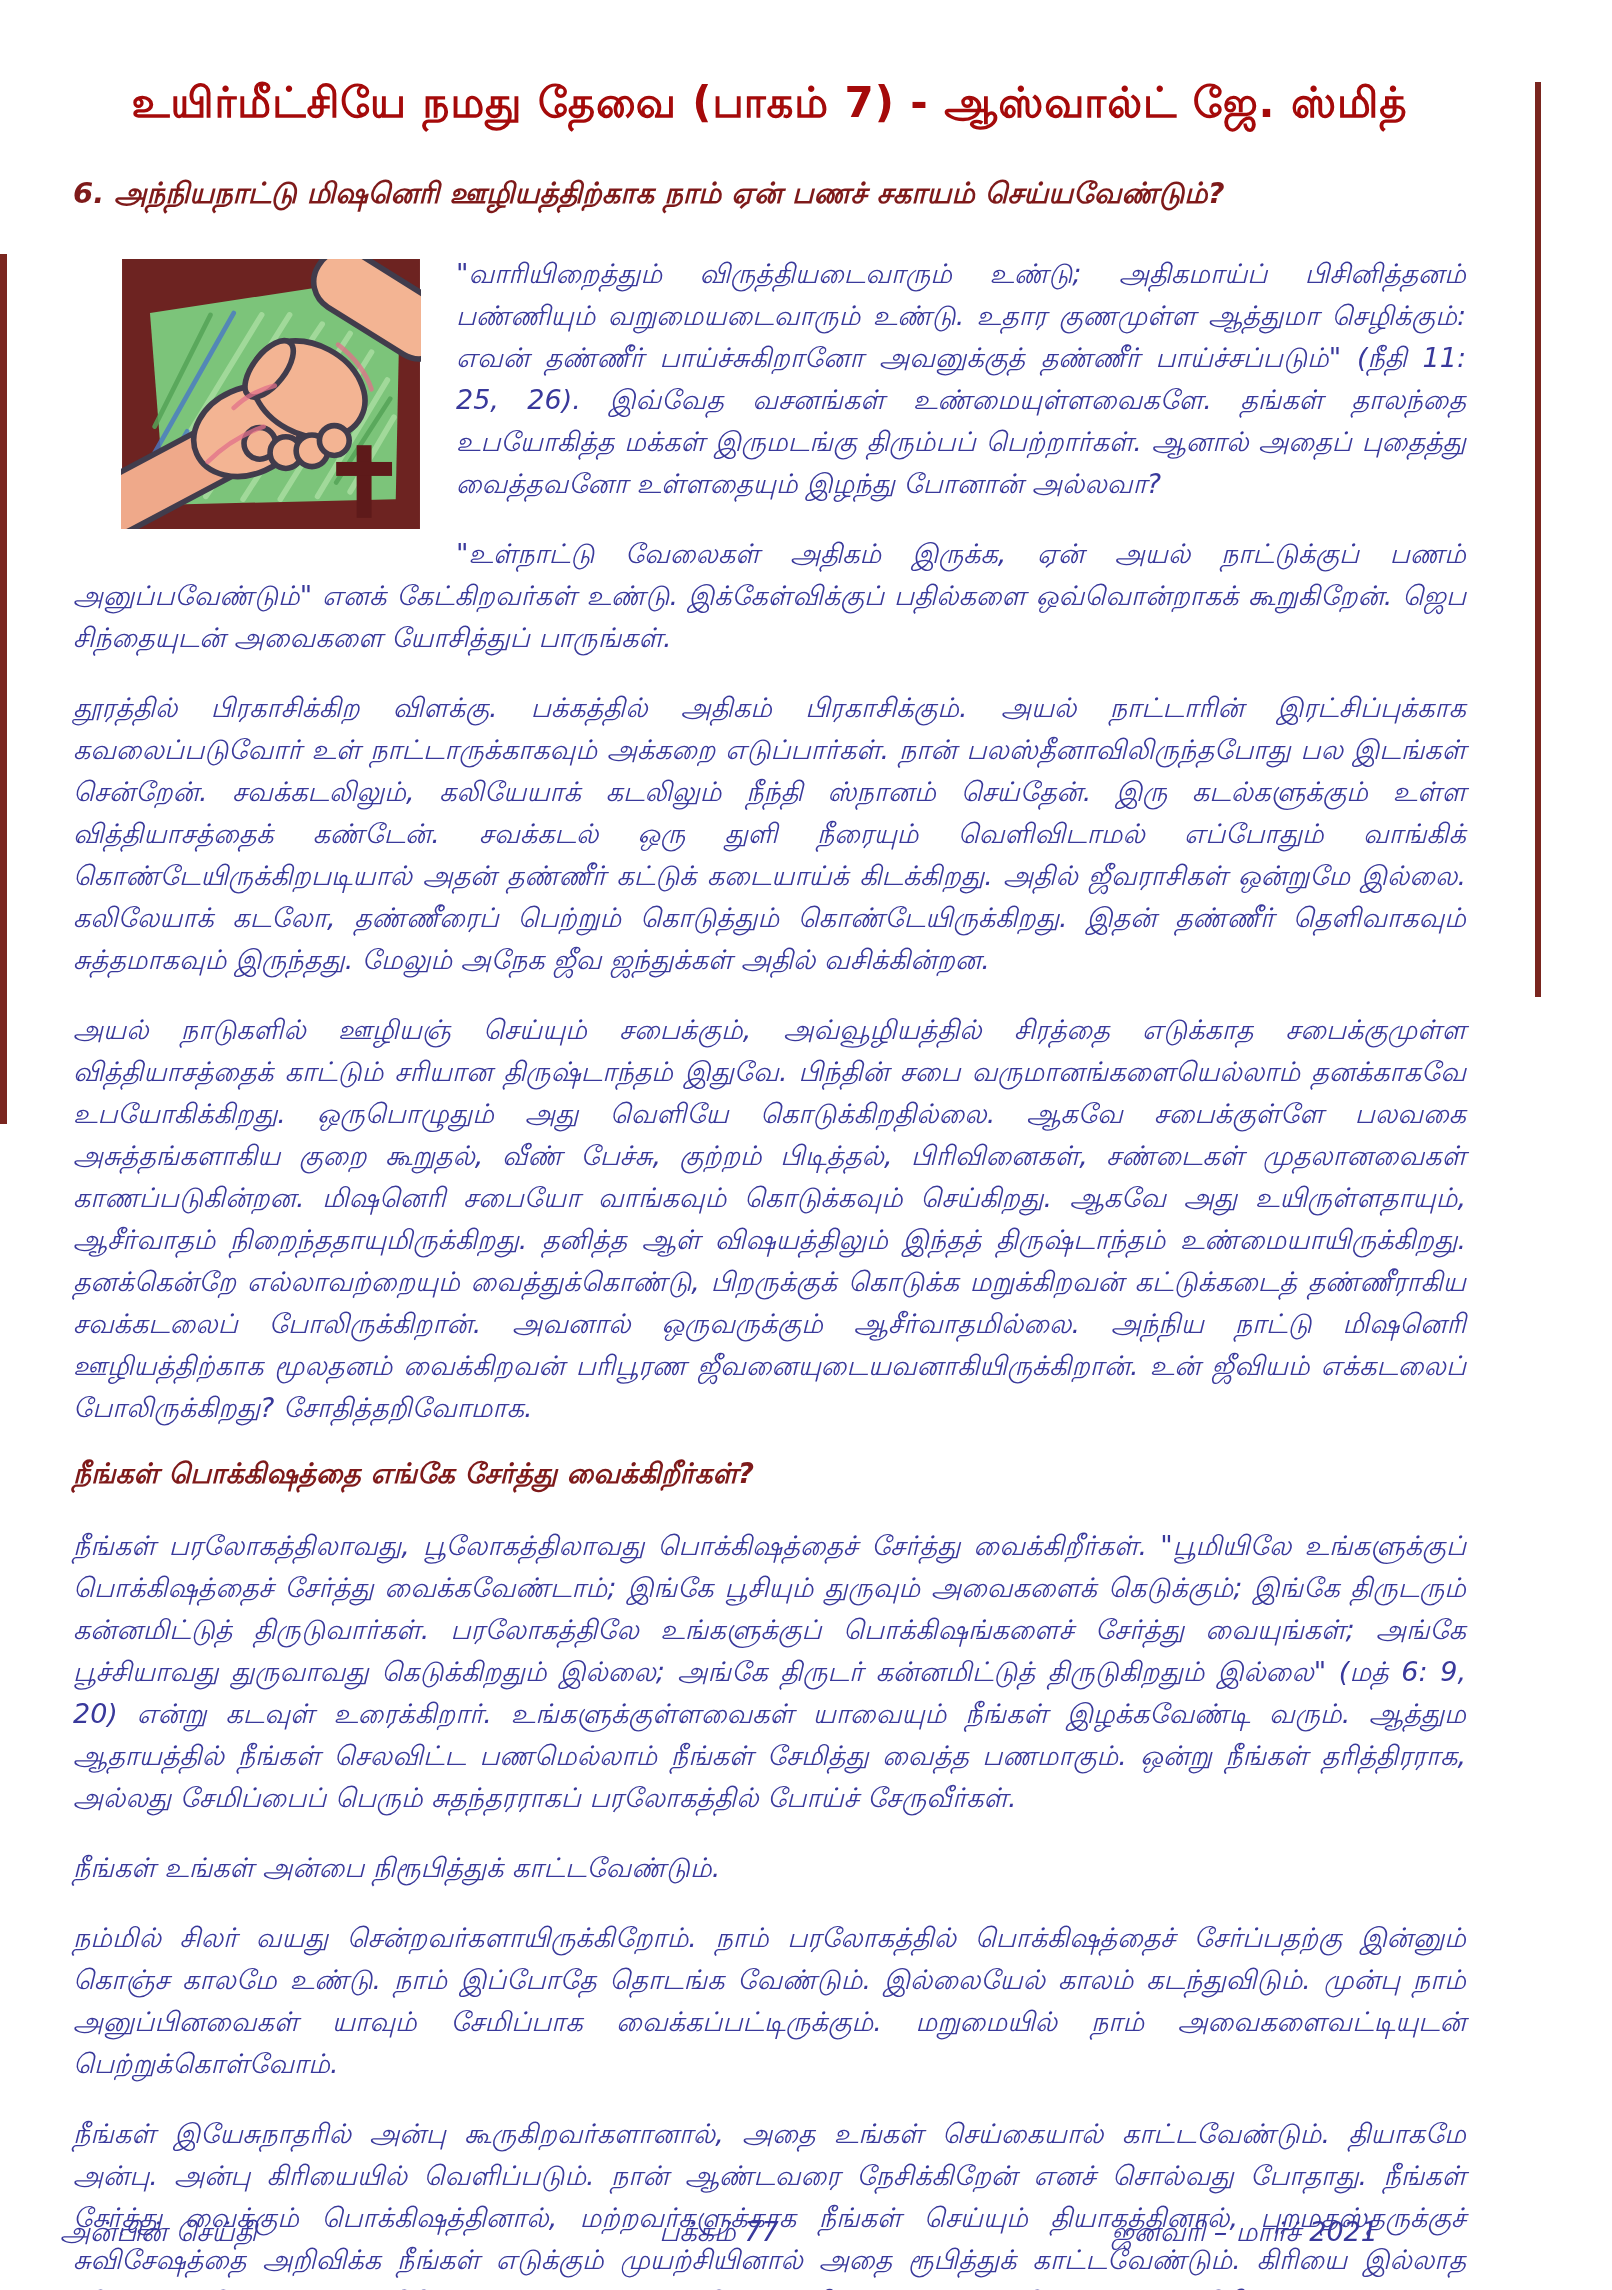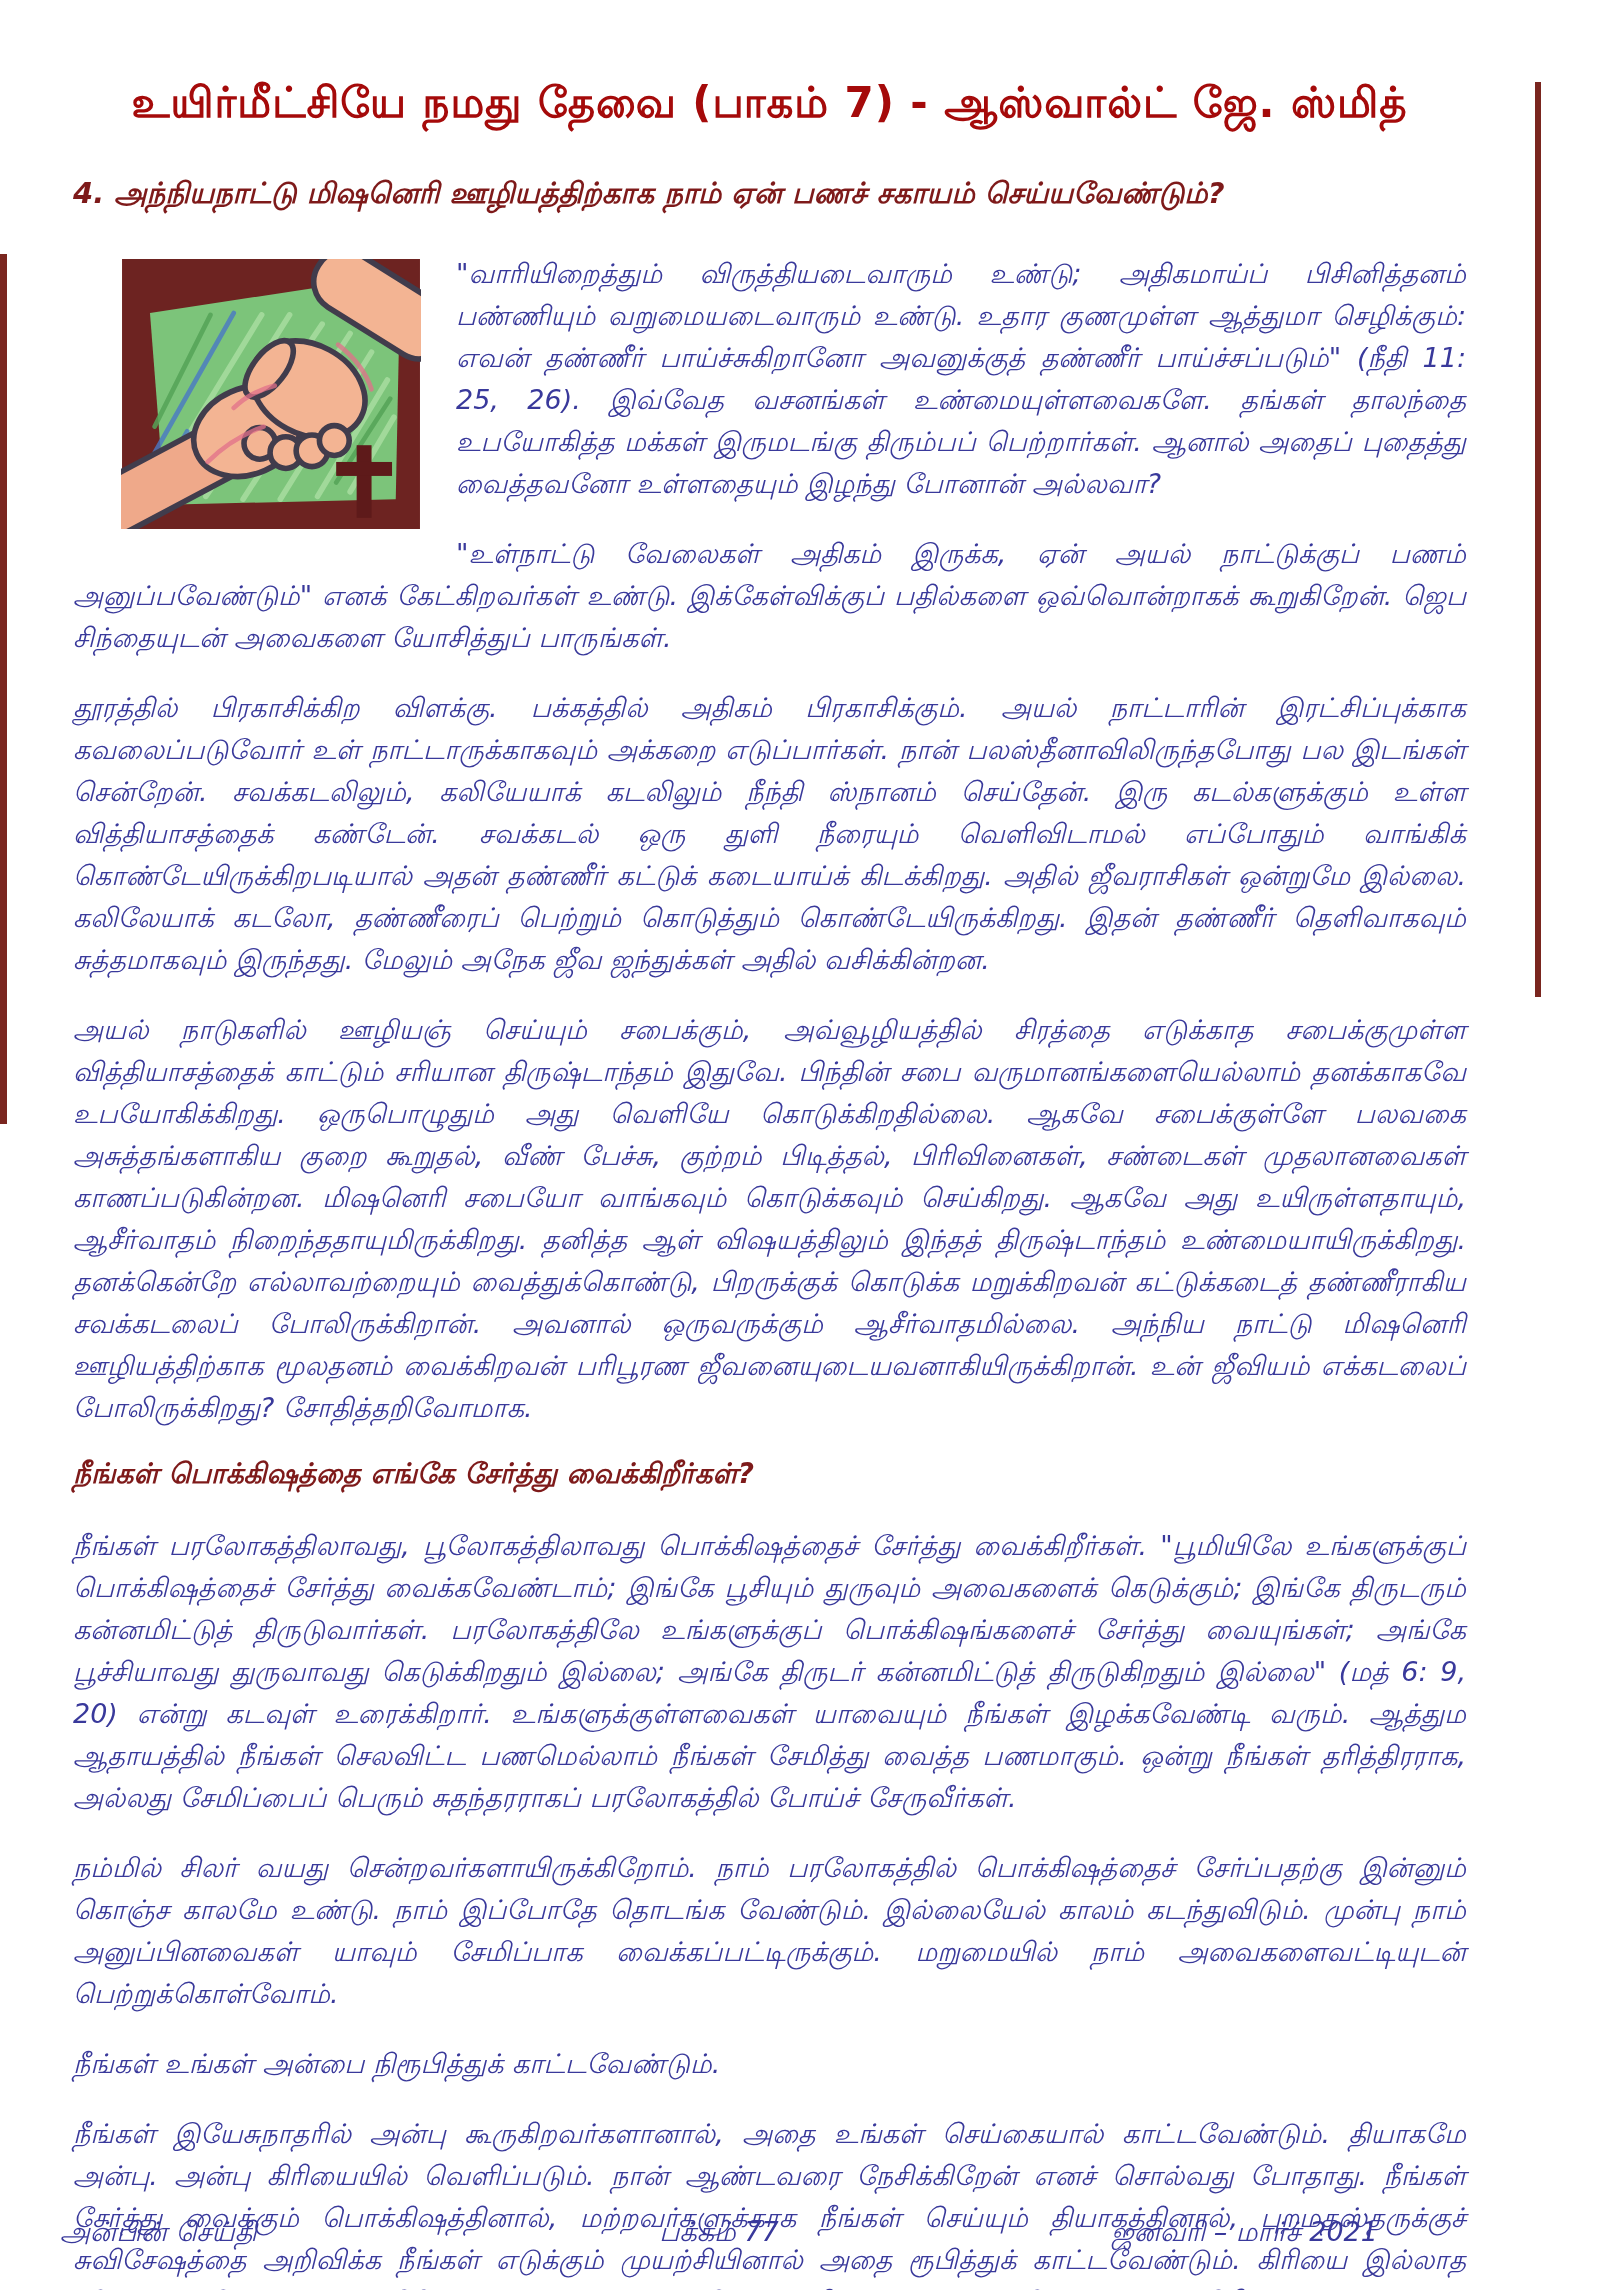--- a/index.html
+++ b/index.html
@@ -75,21 +75,21 @@
 </head>
 <body>
 
 <div class="page">
 
   <div class="edge-mark-left"></div>
   <div class="edge-mark-right"></div>
 
   <h1 class="article-title">உயிர்மீட்சியே நமது தேவை (பாகம்  7)  - ஆஸ்வால்ட் ஜே. ஸ்மித்</h1>
 
-  <h2 class="question-heading">4. அந்நியநாட்டு மிஷனெரி ஊழியத்திற்காக நாம் ஏன் பணச் சகாயம் செய்யவேண்டும்?</h2>
+  <h2 class="question-heading">6. அந்நியநாட்டு மிஷனெரி ஊழியத்திற்காக நாம் ஏன் பணச் சகாயம் செய்யவேண்டும்?</h2>
 
   <div class="body-flow">
 
     <div class="illustration-box">
       <svg viewBox="0 0 320 290" xmlns="http://www.w3.org/2000/svg">
         <rect x="0" y="0" width="320" height="290" fill="#6d2321"></rect>
         <polygon points="30,58 240,26 298,62 294,258 46,264" fill="#7cc47a"></polygon>
         <g stroke="#a6dc9e" stroke-width="6" opacity="0.9" stroke-linecap="round">
           <line x1="40" y1="240" x2="150" y2="60"></line>
           <line x1="60" y1="250" x2="180" y2="60"></line>
@@ -136,23 +136,23 @@
 
 
     <p class="body-para">தூரத்தில் பிரகாசிக்கிற விளக்கு. பக்கத்தில் அதிகம் பிரகாசிக்கும். அயல் நாட்டாரின் இரட்சிப்புக்காக கவலைப்படுவோர் உள் நாட்டாருக்காகவும் அக்கறை எடுப்பார்கள். நான் பலஸ்தீனாவிலிருந்தபோது பல இடங்கள் சென்றேன். சவக்கடலிலும், கலியேயாக் கடலிலும் நீந்தி ஸ்நானம் செய்தேன். இரு கடல்களுக்கும் உள்ள வித்தியாசத்தைக் கண்டேன். சவக்கடல் ஒரு துளி நீரையும் வெளிவிடாமல் எப்போதும் வாங்கிக் கொண்டேயிருக்கிறபடியால் அதன் தண்ணீர் கட்டுக் கடையாய்க் கிடக்கிறது. அதில் ஜீவராசிகள் ஒன்றுமே இல்லை. கலிலேயாக் கடலோ, தண்ணீரைப் பெற்றும் கொடுத்தும் கொண்டேயிருக்கிறது. இதன் தண்ணீர் தெளிவாகவும் சுத்தமாகவும் இருந்தது. மேலும் அநேக ஜீவ ஜந்துக்கள் அதில் வசிக்கின்றன.</p>
 
     <p class="body-para">அயல் நாடுகளில் ஊழியஞ் செய்யும் சபைக்கும், அவ்வூழியத்தில் சிரத்தை எடுக்காத சபைக்குமுள்ள வித்தியாசத்தைக் காட்டும் சரியான திருஷ்டாந்தம் இதுவே. பிந்தின் சபை வருமானங்களையெல்லாம் தனக்காகவே உபயோகிக்கிறது. ஒருபொழுதும் அது வெளியே கொடுக்கிறதில்லை. ஆகவே சபைக்குள்ளே பலவகை அசுத்தங்களாகிய குறை கூறுதல், வீண் பேச்சு, குற்றம் பிடித்தல், பிரிவினைகள், சண்டைகள் முதலானவைகள் காணப்படுகின்றன. மிஷனெரி சபையோ வாங்கவும் கொடுக்கவும் செய்கிறது. ஆகவே அது உயிருள்ளதாயும், ஆசீர்வாதம் நிறைந்ததாயுமிருக்கிறது. தனித்த ஆள் விஷயத்திலும் இந்தத் திருஷ்டாந்தம் உண்மையாயிருக்கிறது. தனக்கென்றே எல்லாவற்றையும் வைத்துக்கொண்டு, பிறருக்குக் கொடுக்க மறுக்கிறவன் கட்டுக்கடைத் தண்ணீராகிய சவக்கடலைப் போலிருக்கிறான். அவனால் ஒருவருக்கும் ஆசீர்வாதமில்லை. அந்நிய நாட்டு மிஷனெரி ஊழியத்திற்காக மூலதனம் வைக்கிறவன் பரிபூரண ஜீவனையுடையவனாகியிருக்கிறான். உன் ஜீவியம் எக்கடலைப் போலிருக்கிறது? சோதித்தறிவோமாக.</p>
 
     <h2 class="section-heading">நீங்கள் பொக்கிஷத்தை எங்கே சேர்த்து வைக்கிறீர்கள்?</h2>
 
     <p class="body-para">நீங்கள் பரலோகத்திலாவது, பூலோகத்திலாவது பொக்கிஷத்தைச் சேர்த்து வைக்கிறீர்கள். "பூமியிலே உங்களுக்குப் பொக்கிஷத்தைச் சேர்த்து வைக்கவேண்டாம்; இங்கே பூசியும் துருவும் அவைகளைக் கெடுக்கும்; இங்கே திருடரும் கன்னமிட்டுத் திருடுவார்கள். பரலோகத்திலே உங்களுக்குப் பொக்கிஷங்களைச் சேர்த்து வையுங்கள்; அங்கே பூச்சியாவது துருவாவது கெடுக்கிறதும் இல்லை; அங்கே திருடர் கன்னமிட்டுத் திருடுகிறதும் இல்லை" (மத் 6: 9, 20) என்று கடவுள் உரைக்கிறார். உங்களுக்குள்ளவைகள் யாவையும் நீங்கள் இழக்கவேண்டி வரும். ஆத்தும ஆதாயத்தில் நீங்கள் செலவிட்ட பணமெல்லாம் நீங்கள் சேமித்து வைத்த பணமாகும். ஒன்று நீங்கள் தரித்திரராக, அல்லது சேமிப்பைப் பெரும் சுதந்தரராகப் பரலோகத்தில் போய்ச் சேருவீர்கள்.</p>
 
+    <p class="body-para">நீங்கள் உங்கள் அன்பை நிரூபித்துக் காட்டவேண்டும்.</p>
+
     <p class="body-para">நம்மில் சிலர் வயது சென்றவர்களாயிருக்கிறோம். நாம் பரலோகத்தில் பொக்கிஷத்தைச் சேர்ப்பதற்கு இன்னும் கொஞ்ச காலமே உண்டு. நாம் இப்போதே தொடங்க வேண்டும். இல்லையேல் காலம் கடந்துவிடும். முன்பு நாம் அனுப்பினவைகள் யாவும் சேமிப்பாக வைக்கப்பட்டிருக்கும். மறுமையில் நாம் அவைகளைவட்டியுடன் பெற்றுக்கொள்வோம்.</p>
-
-    <p class="body-para">நீங்கள் உங்கள் அன்பை நிரூபித்துக் காட்டவேண்டும்.</p>
 
     <p class="body-para">நீங்கள் இயேசுநாதரில் அன்பு கூருகிறவர்களானால், அதை உங்கள் செய்கையால் காட்டவேண்டும். தியாகமே அன்பு. அன்பு கிரியையில் வெளிப்படும். நான் ஆண்டவரை நேசிக்கிறேன் எனச் சொல்வது போதாது. நீங்கள் சேர்த்து வைக்கும் பொக்கிஷத்தினால், மற்றவர்களுக்காக நீங்கள் செய்யும் தியாகத்தினால், புறமதஸ்தருக்குச் சுவிசேஷத்தை அறிவிக்க நீங்கள் எடுக்கும் முயற்சியினால் அதை ரூபித்துக் காட்டவேண்டும். கிரியை இல்லாத விசுவாசம் செத்ததுபோல கிரியை இல்லாத அன்பும் செத்தது. நீங்கள் ஆண்டவரில்  அன்புகூருகிறீர்களானால்,</p>
 
   </div>
 
   <div class="page-footer">
     <div class="cell left">அன்பின் செய்தி</div>
     <div class="cell center">பக்கம் 77</div>
     <div class="cell right">ஜனவரி – மார்ச் 2021</div>
   </div>

